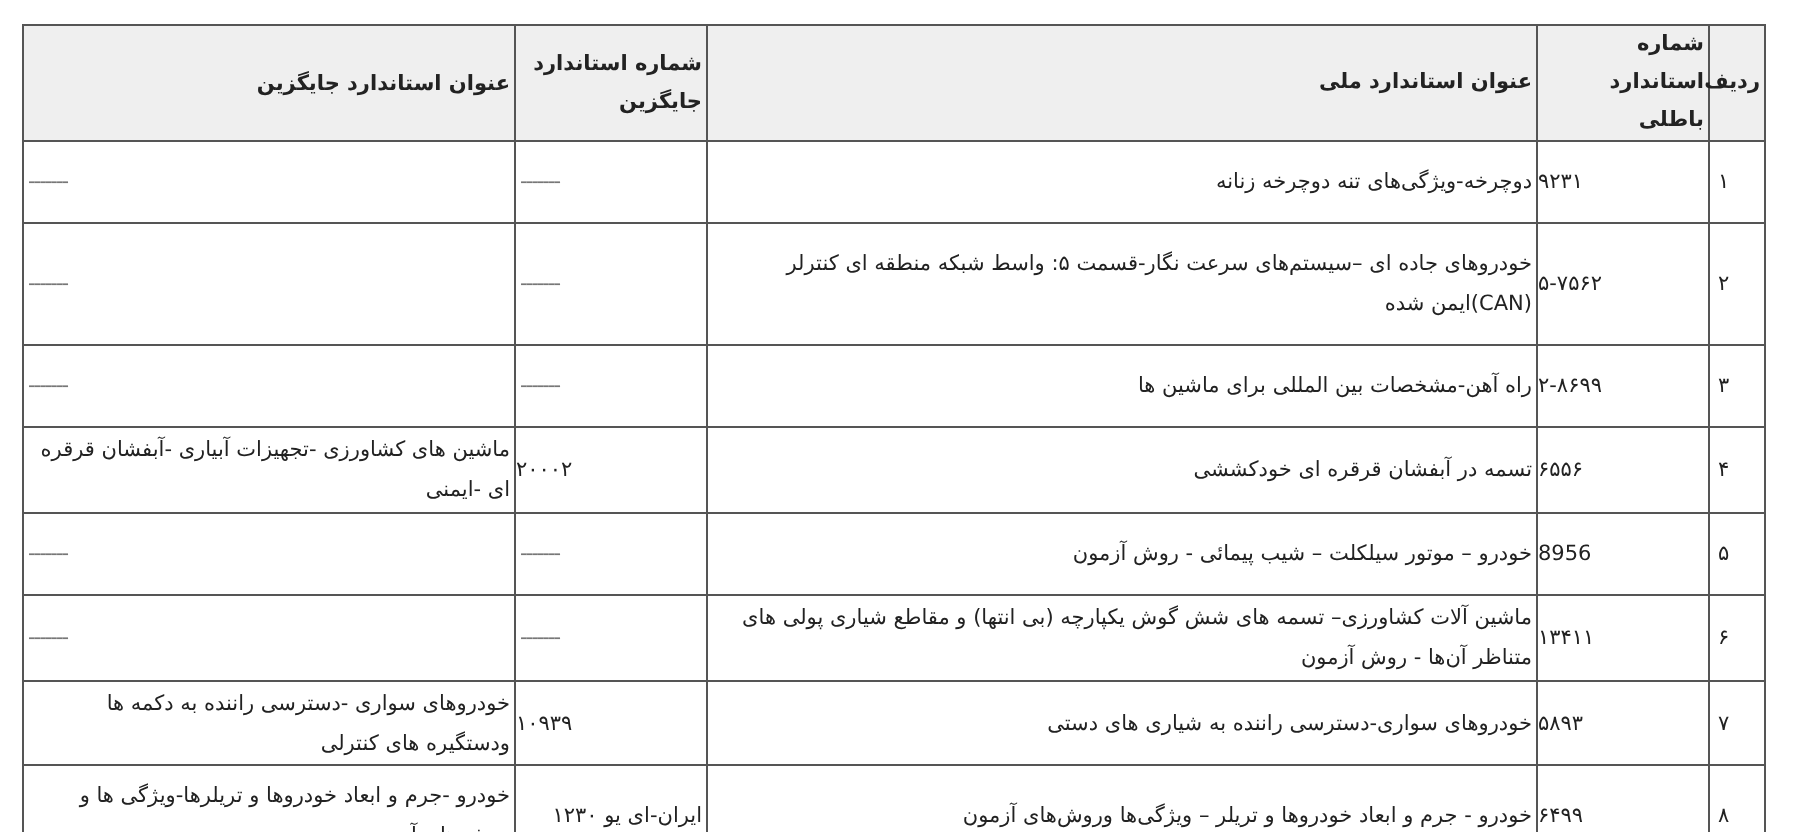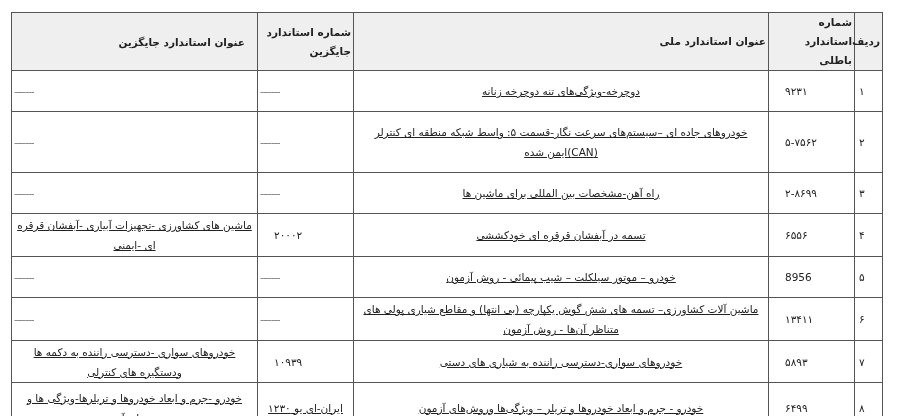--- a/index.html
+++ b/index.html
@@ -3,23 +3,23 @@
 <meta charset="utf-8">
 <style>
   html, body { margin: 0; padding: 0; background: #ffffff; }
   body { width: 900px; height: 416px; overflow: hidden; position: relative; font-family: "DejaVu Sans", sans-serif; }
   .wrap { position: absolute; left: 11px; top: 12px; width: 871px; }
   table { border-collapse: collapse; width: 871px; table-layout: fixed; direction: rtl; }
   td, th { border: 1.5px solid #555555; padding: 0 2px; font-size: 10.5px; color: #222; vertical-align: middle; line-height: 20px; }
   th { background: #efefef; font-weight: bold; font-size: 10.5px; }
   th.title-col { text-align: center; }
   th.stack { text-align: right; line-height: 19px; }
-  td.num { text-align: left; padding-left: 16px; }
+  td.num { text-align: left; padding-left: 0; }
   td.rownum { text-align: left; padding-left: 4px; }
-  td.text { text-align: center; padding-right: 2px; text-decoration: underline; }
+  td.text { text-align: right; padding-right: 2px; }
   td.dash { text-align: left; padding-left: 2px; color: #777; letter-spacing: -1px; }
   col.c-row { width: 28px; }
   col.c-num { width: 86px; }
   col.c-title { width: 415px; }
   col.c-rnum { width: 96px; }
   col.c-rtitle { width: 246px; }
   tr.h0 { height: 45px; }
   tr.r1 { height: 41px; }
   tr.r2 { height: 61px; }
   tr.r3 { height: 41px; }
@@ -40,21 +40,21 @@
       <col class="c-title">
       <col class="c-rnum">
       <col class="c-rtitle">
     </colgroup>
     <thead>
       <tr class="h0">
         <th class="stack">ردیف</th>
         <th class="stack">شماره استاندارد باطلی</th>
         <th class="stack" style="text-align:right;padding-right:2px;">عنوان استاندارد ملی</th>
         <th class="stack">شماره استاندارد جایگزین</th>
-        <th class="title-col" style="text-align:right;padding-right:12px;">عنوان استاندارد جایگزین</th>
+        <th class="title-col" style="text-align:right;padding-right:2px;">عنوان استاندارد جایگزین</th>
       </tr>
     </thead>
     <tbody>
       <tr class="r1">
         <td class="rownum">۱</td>
         <td class="num">۹۲۳۱</td>
         <td class="text">دوچرخه-ویژگی‌های تنه دوچرخه زنانه</td>
         <td class="dash">-------</td>
         <td class="dash">-------</td>
       </tr>

